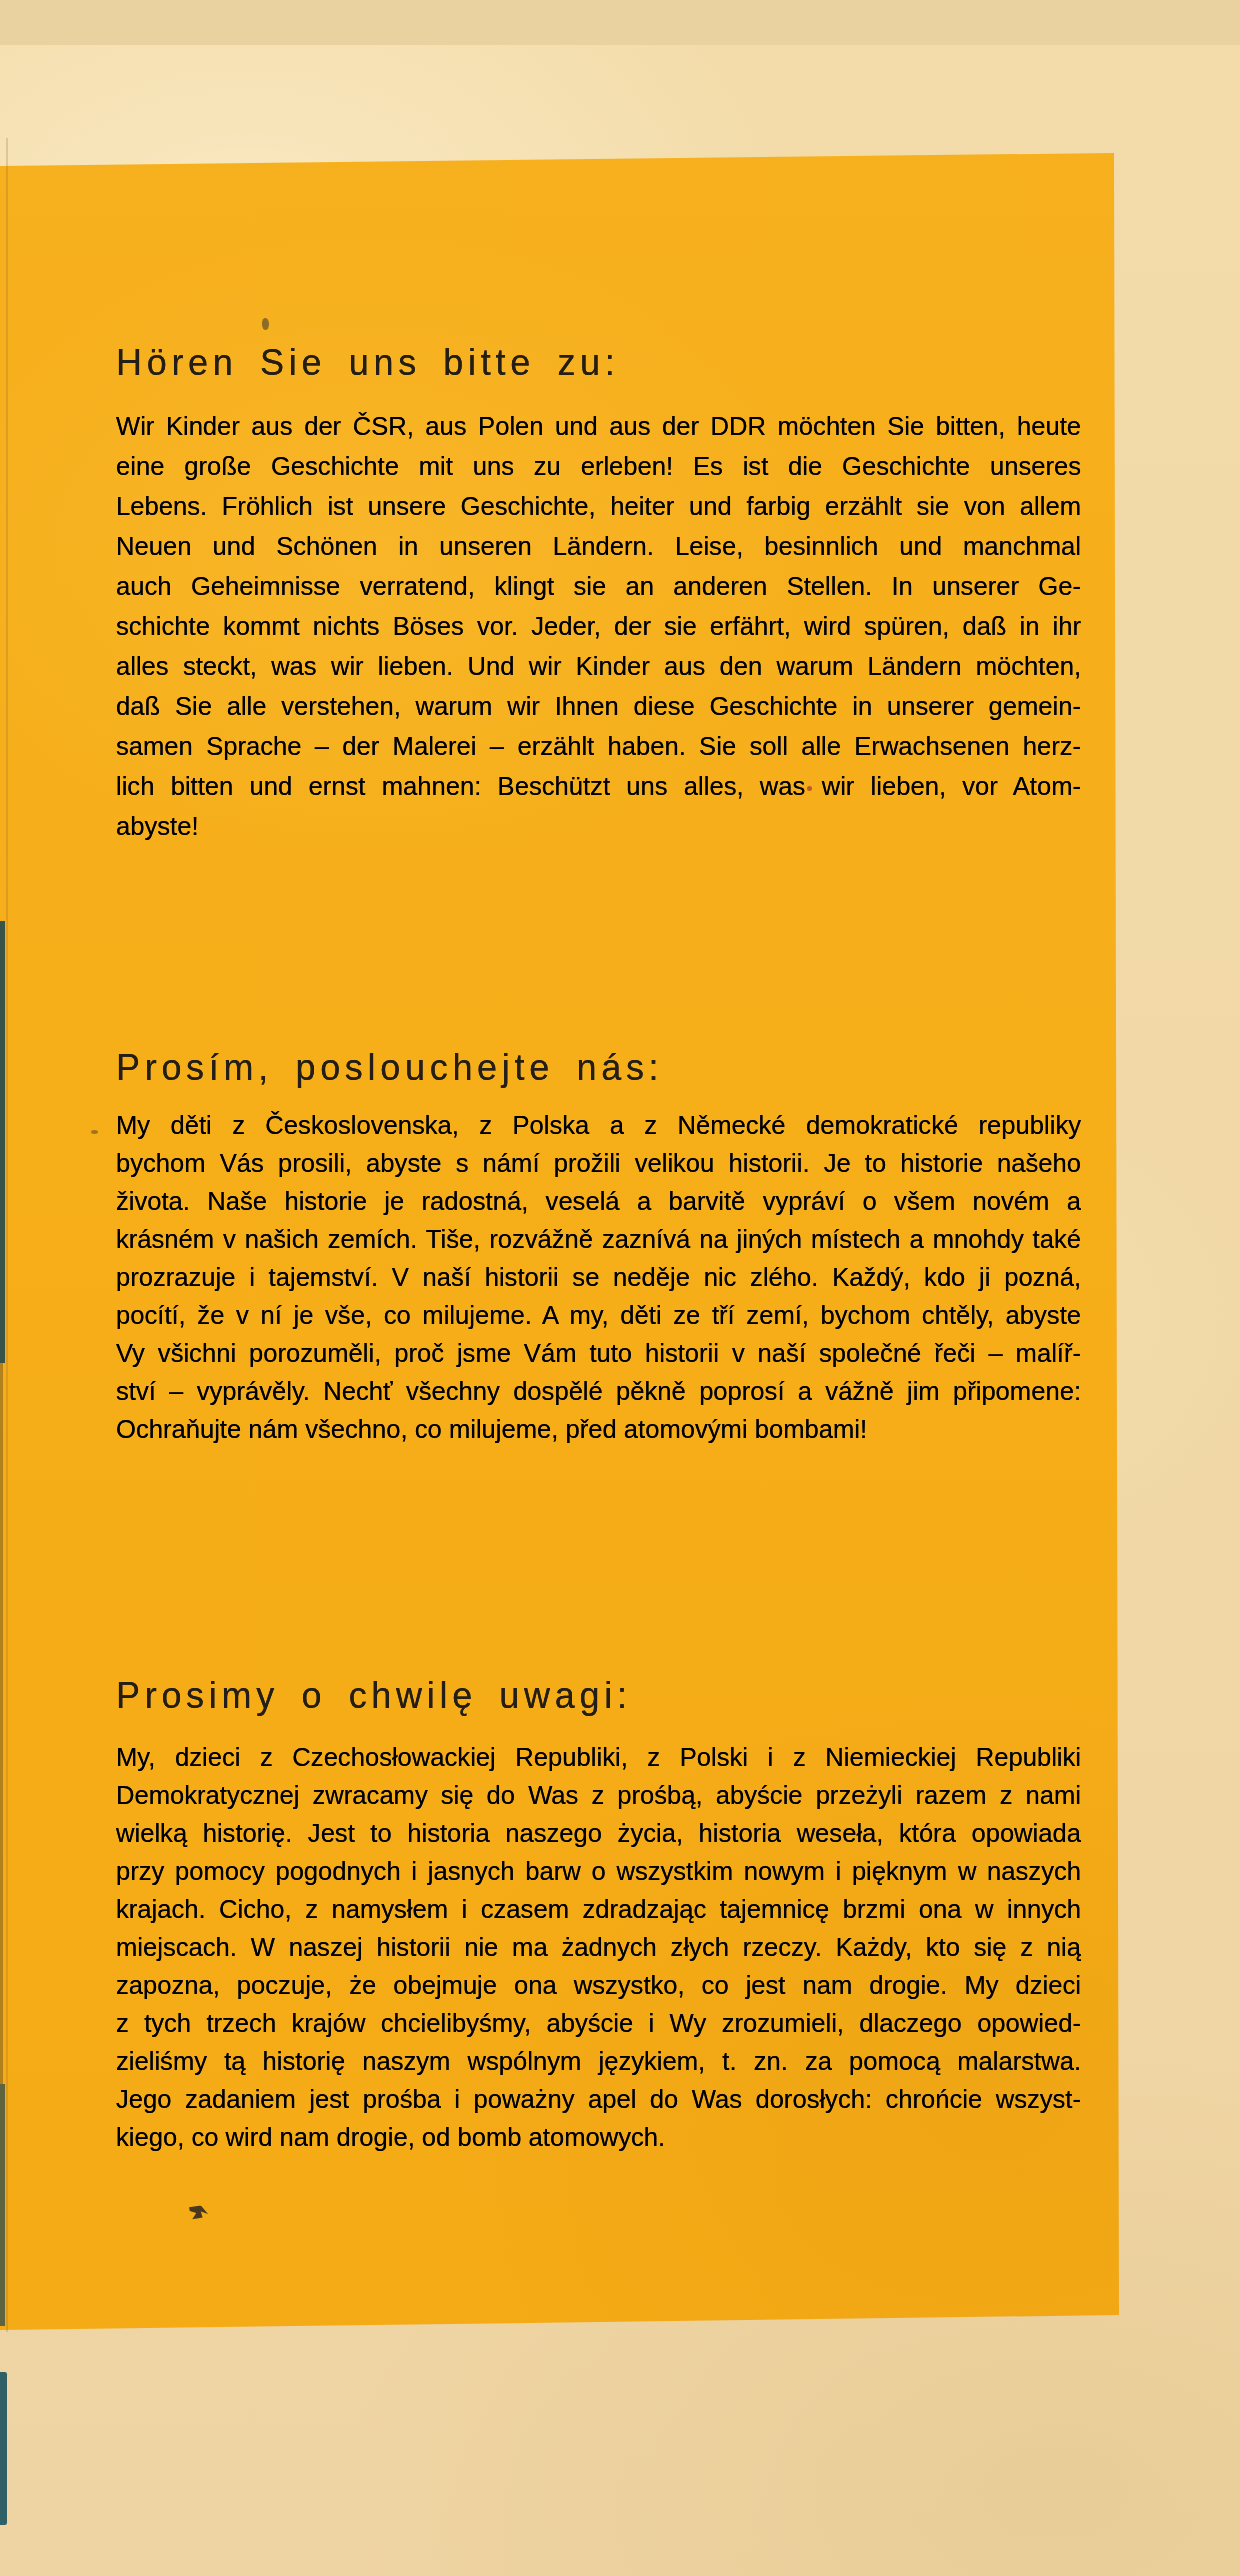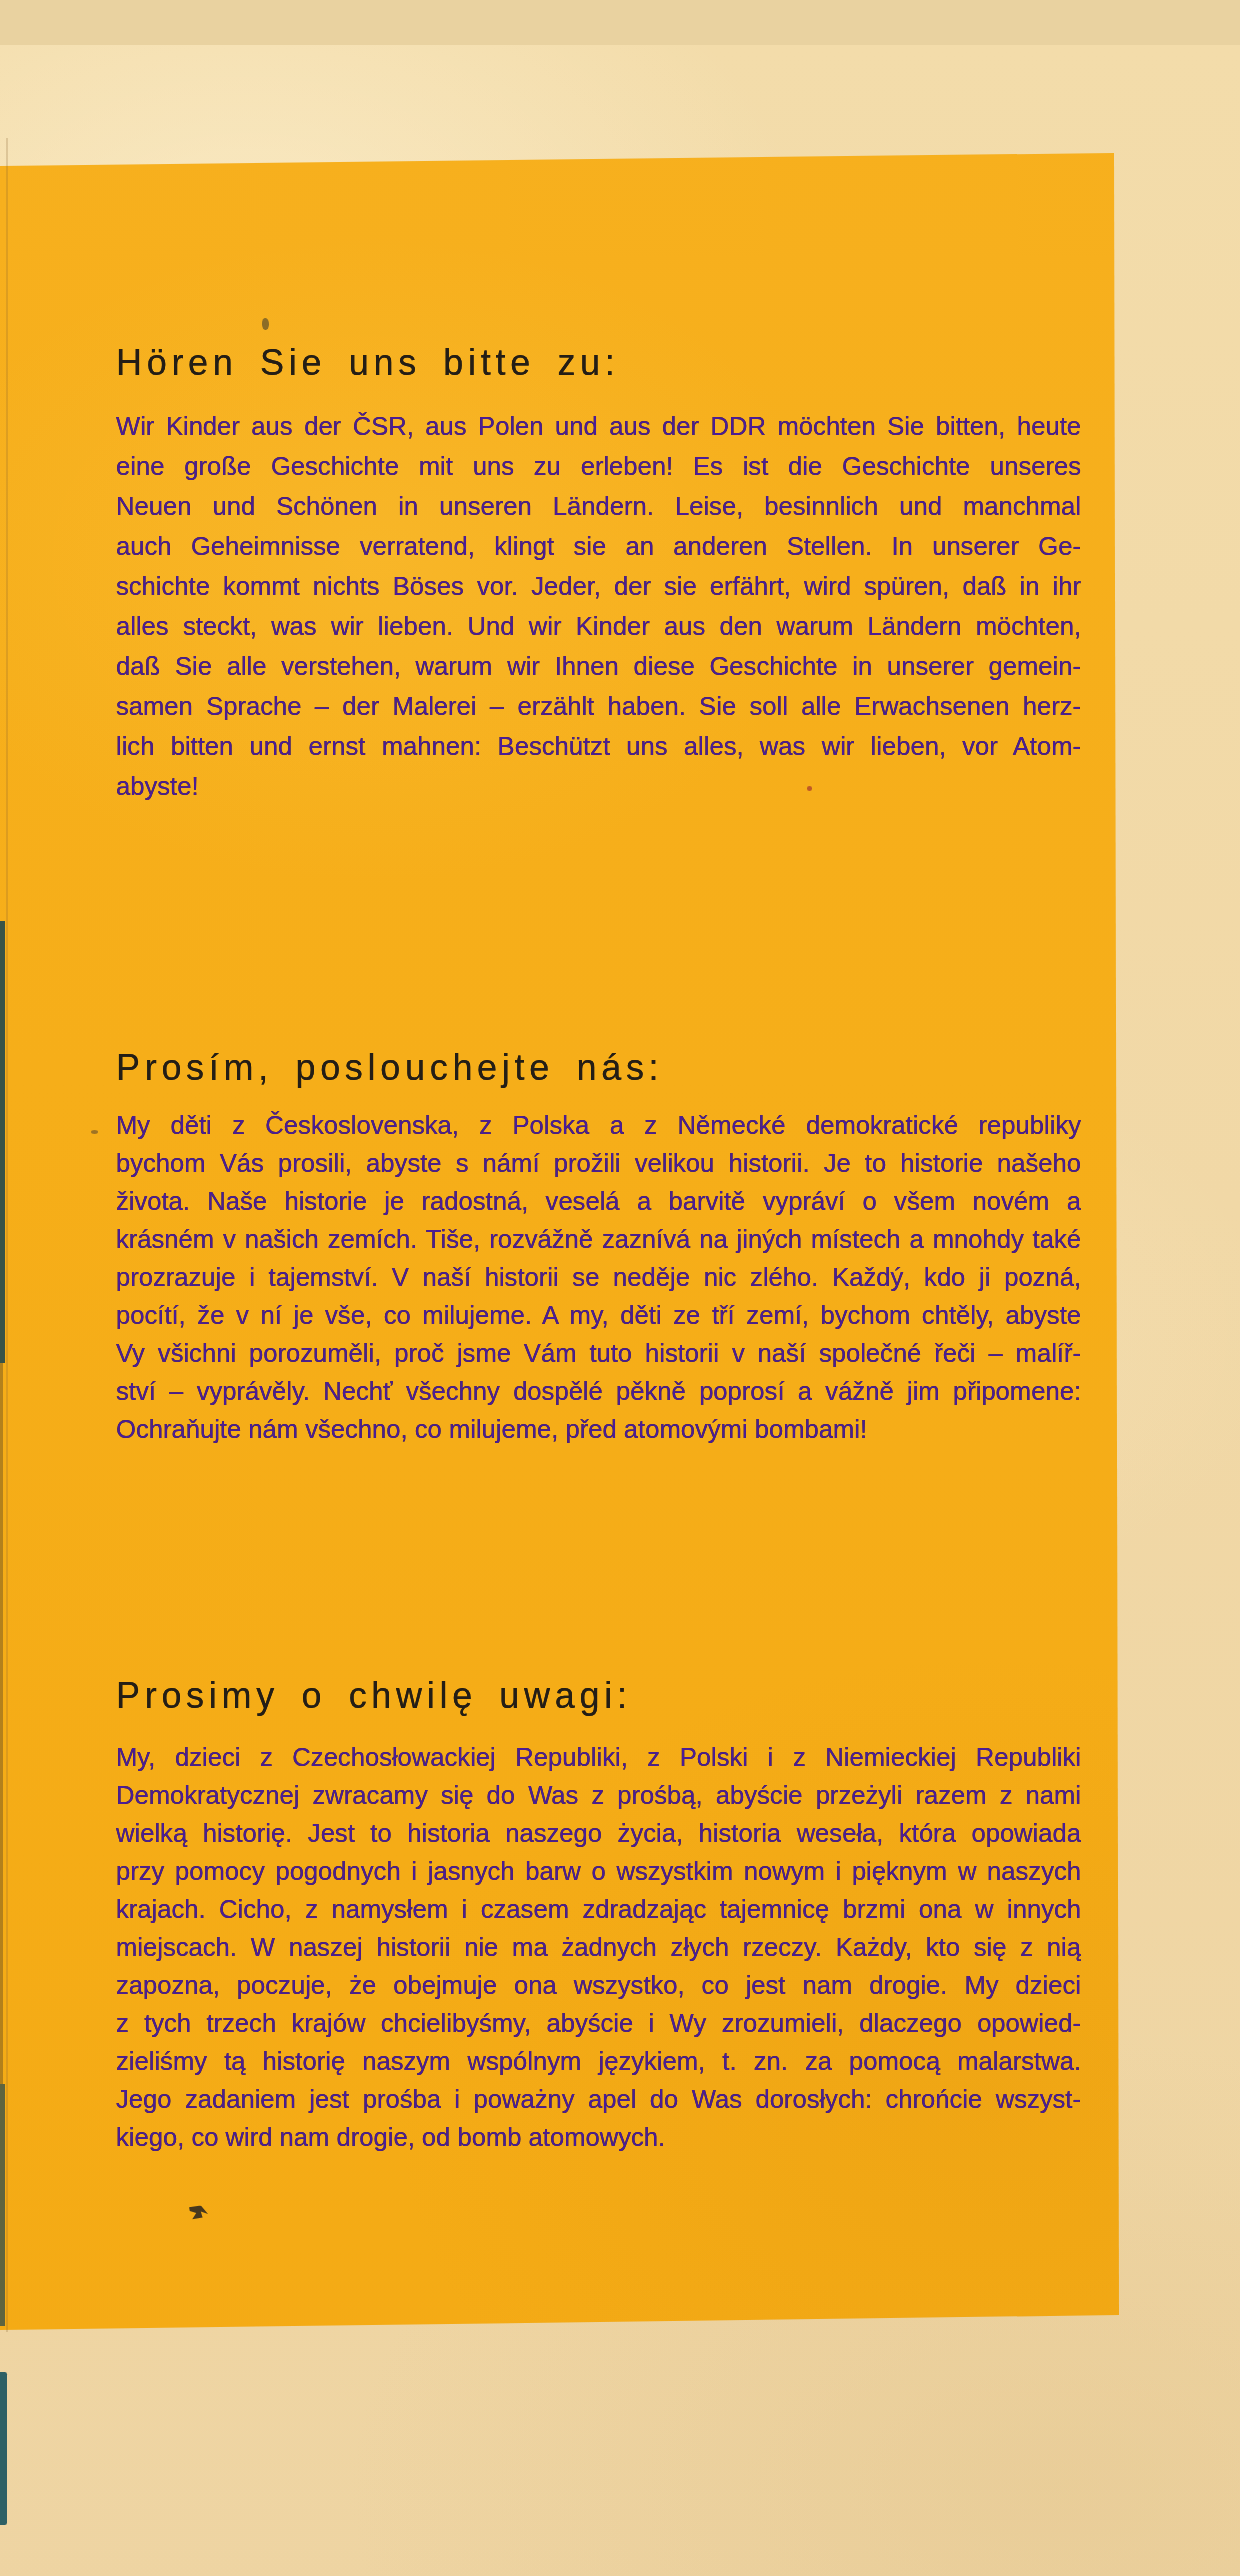--- a/index.html
+++ b/index.html
@@ -48,21 +48,21 @@
   .heading {
     position: absolute; left: 116px;
     font-size: 36px; line-height: 43px;
     letter-spacing: 4.7px; word-spacing: 7.8px;
     color: #241e16;
     text-shadow: 0 0 0.5px #241e16;
     white-space: nowrap;
   }
   .para {
     position: absolute; left: 116px; width: 965px;
-    color: #4c1d95;
+    color: #000000;
     font-size: 25.6px;
     text-shadow: 0 0 0.5px #2b241c;
   }
   .para .line {
     white-space: nowrap;
     text-align: justify;
     text-align-last: justify;
   }
   .para .line:last-child { text-align-last: left; }
   .p-de .line { line-height: 40px; }
@@ -99,20 +99,21 @@
   <div class="edge e1"></div>
   <div class="edge e2"></div>
   <div class="edge e3"></div>
   <div class="edge e4"></div>
   <div class="crease"></div>
 
   <div class="heading" id="h-de">Hören Sie uns bitte zu:</div>
   <div class="para p-de" id="p-de">
       <div class="line">Wir Kinder aus der ČSR, aus Polen und aus der DDR möchten Sie bitten, heute</div>
       <div class="line">eine große Geschichte mit uns zu erleben! Es ist die Geschichte unseres</div>
+      <div class="line">Lebens. Fröhlich ist unsere Geschichte, heiter und farbig erzählt sie von allem</div>
       <div class="line">Neuen und Schönen in unseren Ländern. Leise, besinnlich und manchmal</div>
       <div class="line">auch Geheimnisse verratend, klingt sie an anderen Stellen. In unserer Ge-</div>
       <div class="line">schichte kommt nichts Böses vor. Jeder, der sie erfährt, wird spüren, daß in ihr</div>
       <div class="line">alles steckt, was wir lieben. Und wir Kinder aus den warum Ländern möchten,</div>
       <div class="line">daß Sie alle verstehen, warum wir Ihnen diese Geschichte in unserer gemein-</div>
       <div class="line">samen Sprache – der Malerei – erzählt haben. Sie soll alle Erwachsenen herz-</div>
       <div class="line">lich bitten und ernst mahnen: Beschützt uns alles, was wir lieben, vor Atom-</div>
       <div class="line">abyste!</div>
     </div>
 

